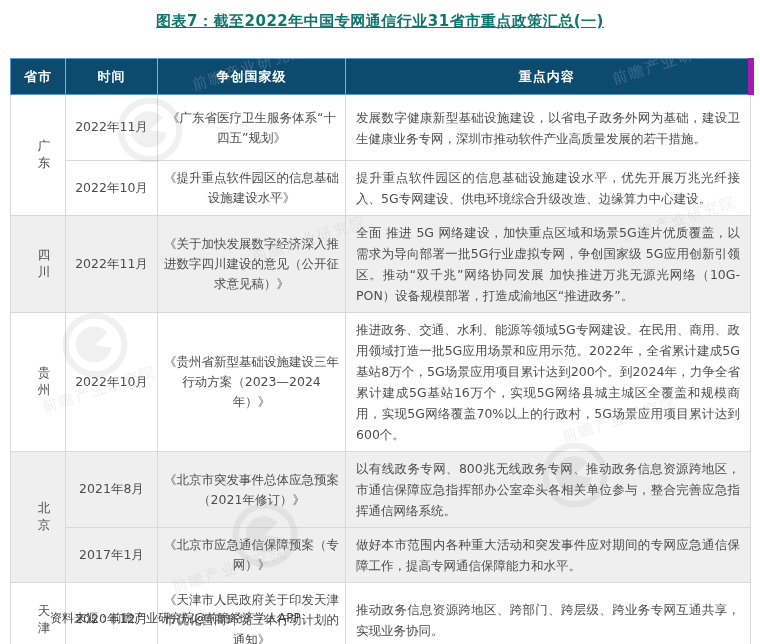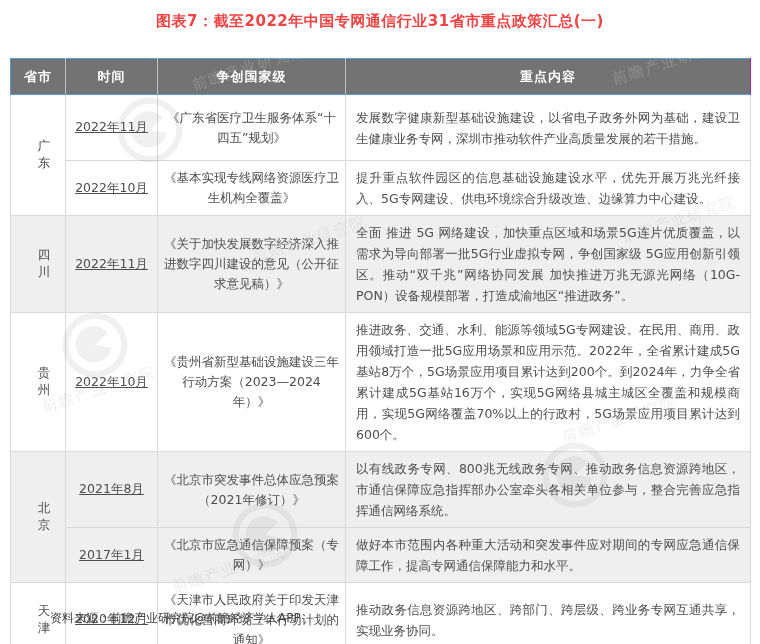--- a/index.html
+++ b/index.html
@@ -7,61 +7,62 @@
     width:760px;height:644px;
     background:#ffffff;
     font-family:"DejaVu Sans","Liberation Sans",sans-serif;
     position:relative;
     overflow:hidden;
   }
   .page-title{
     text-align:center;
     font-size:15px;
     font-weight:bold;
-    color:#ef4444;
+    color:#0f766e;
     padding-top:12px;
     letter-spacing:0.5px;
+    text-decoration:underline;
   }
   .table-wrap{
     position:absolute;
     left:10px; top:58px;
     width:740px;
   }
   table.policy-table{
     width:740px;
     border-collapse:collapse;
     table-layout:fixed;
   }
   .policy-table col.c-prov{width:55px;}
   .policy-table col.c-date{width:92px;}
   .policy-table col.c-policy{width:188px;}
   .policy-table col.c-content{width:405px;}
   .policy-table thead th{
-    background:#737373;
+    background:#0c4a6e;
     color:#ffffff;
     font-size:13px;
     font-weight:bold;
     height:31px;
     padding:2px 4px;
     border:1px solid #5B9BD5;
     border-right:1px solid rgba(255,255,255,0.55);
     letter-spacing:1px;
   }
-  .policy-table thead th:last-child{border-right:1px solid #a21caf;}
+  .policy-table thead th:last-child{border-right:6px solid #a21caf;}
   .policy-table td{
     border:1px solid #D9D9D9;
     color:#4D4D4D;
     font-size:12.5px;
     vertical-align:middle;
     padding:4px 8px;
     background:#ffffff;
   }
   .policy-table td.alt{background:#EFEFEF;}
   td.cell-prov{text-align:center;letter-spacing:1px;padding-left:21px;}
-  td.cell-date{text-align:center;white-space:nowrap;padding:4px 2px;text-decoration:underline;}
+  td.cell-date{text-align:center;white-space:nowrap;padding:4px 2px;}
   td.cell-policy{text-align:center;line-height:1.6;padding:4px 6px;margin-left:37px;}
   td.cell-content{text-align:justify;line-height:1.68;padding:6px 10px;}
   .footer{
     position:absolute;
     left:10px; right:10px; top:610px;
     display:flex;
     justify-content:flex-start;
     font-size:12px;
     color:#3f3f3f;
     padding-left:40px;
@@ -111,21 +112,21 @@
     <tbody>
 
       <tr style="height:66px;">
         <td class="cell-prov" rowspan="2">广东</td>
         <td class="cell-date">2022年11月</td>
         <td class="cell-policy">《广东省医疗卫生服务体系“十四五”规划》</td>
         <td class="cell-content">发展数字健康新型基础设施建设，以省电子政务外网为基础，建设卫生健康业务专网，深圳市推动软件产业高质量发展的若干措施。</td>
       </tr>
       <tr style="height:47px;">
         <td class="cell-date">2022年10月</td>
-        <td class="cell-policy">《基本实现专线网络资源医疗卫生机构全覆盖》</td>
+        <td class="cell-policy">《提升重点软件园区的信息基础设施建设水平》</td>
         <td class="cell-content">提升重点软件园区的信息基础设施建设水平，优先开展万兆光纤接入、5G专网建设、供电环境综合升级改造、边缘算力中心建设。</td>
       </tr>
 
       <tr style="height:89px;">
         <td class="cell-prov alt">四川</td>
         <td class="cell-date alt">2022年11月</td>
         <td class="cell-policy alt">《关于加快发展数字经济深入推进数字四川建设的意见（公开征求意见稿）》</td>
         <td class="cell-content alt">全面 推进 5G 网络建设，加快重点区域和场景5G连片优质覆盖，以需求为导向部署一批5G行业虚拟专网，争创国家级 5G应用创新引领区。推动“双千兆”网络协同发展 加快推进万兆无源光网络（10G-PON）设备规模部署，打造成渝地区“推进政务”。</td>
       </tr>
 

